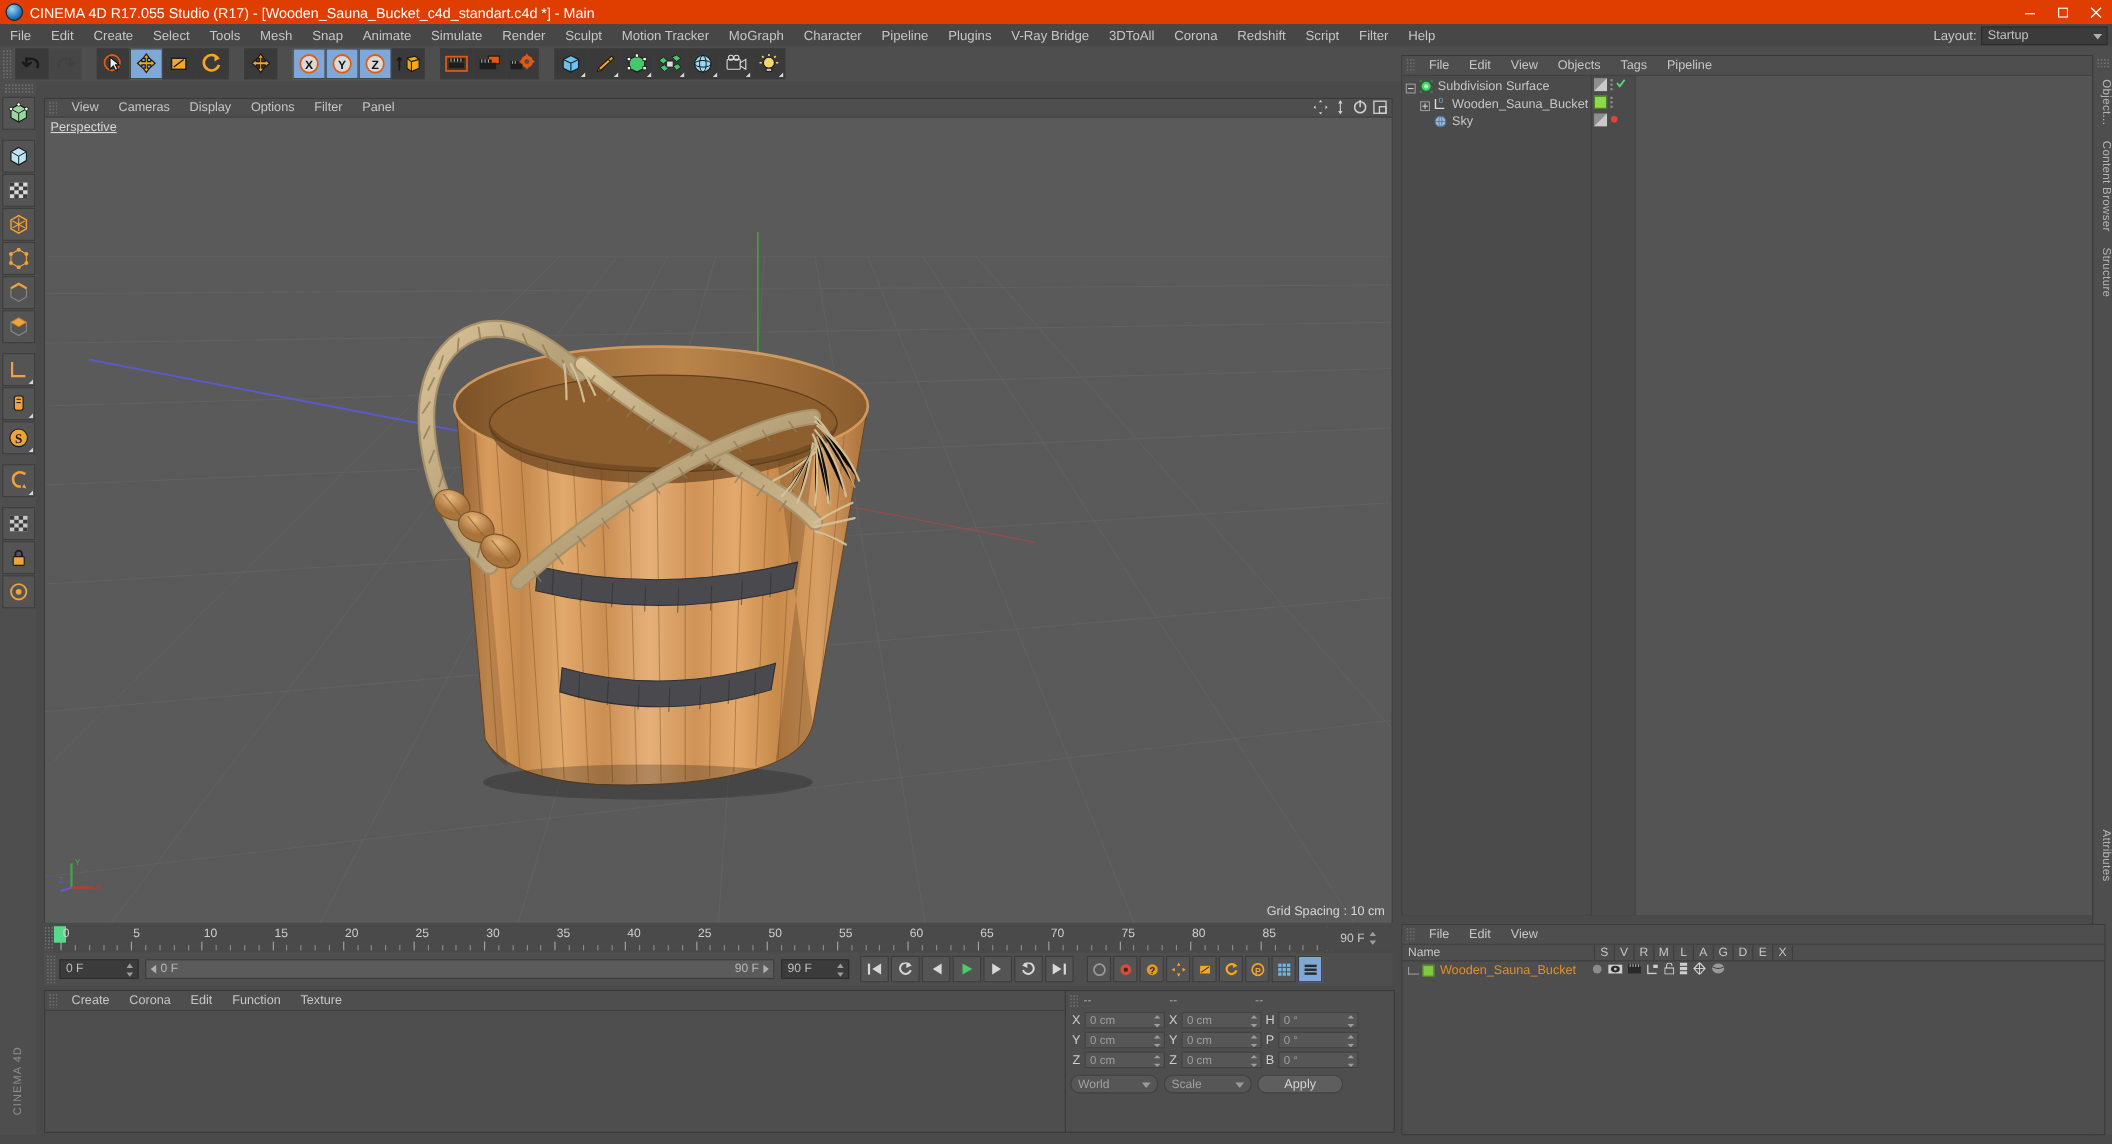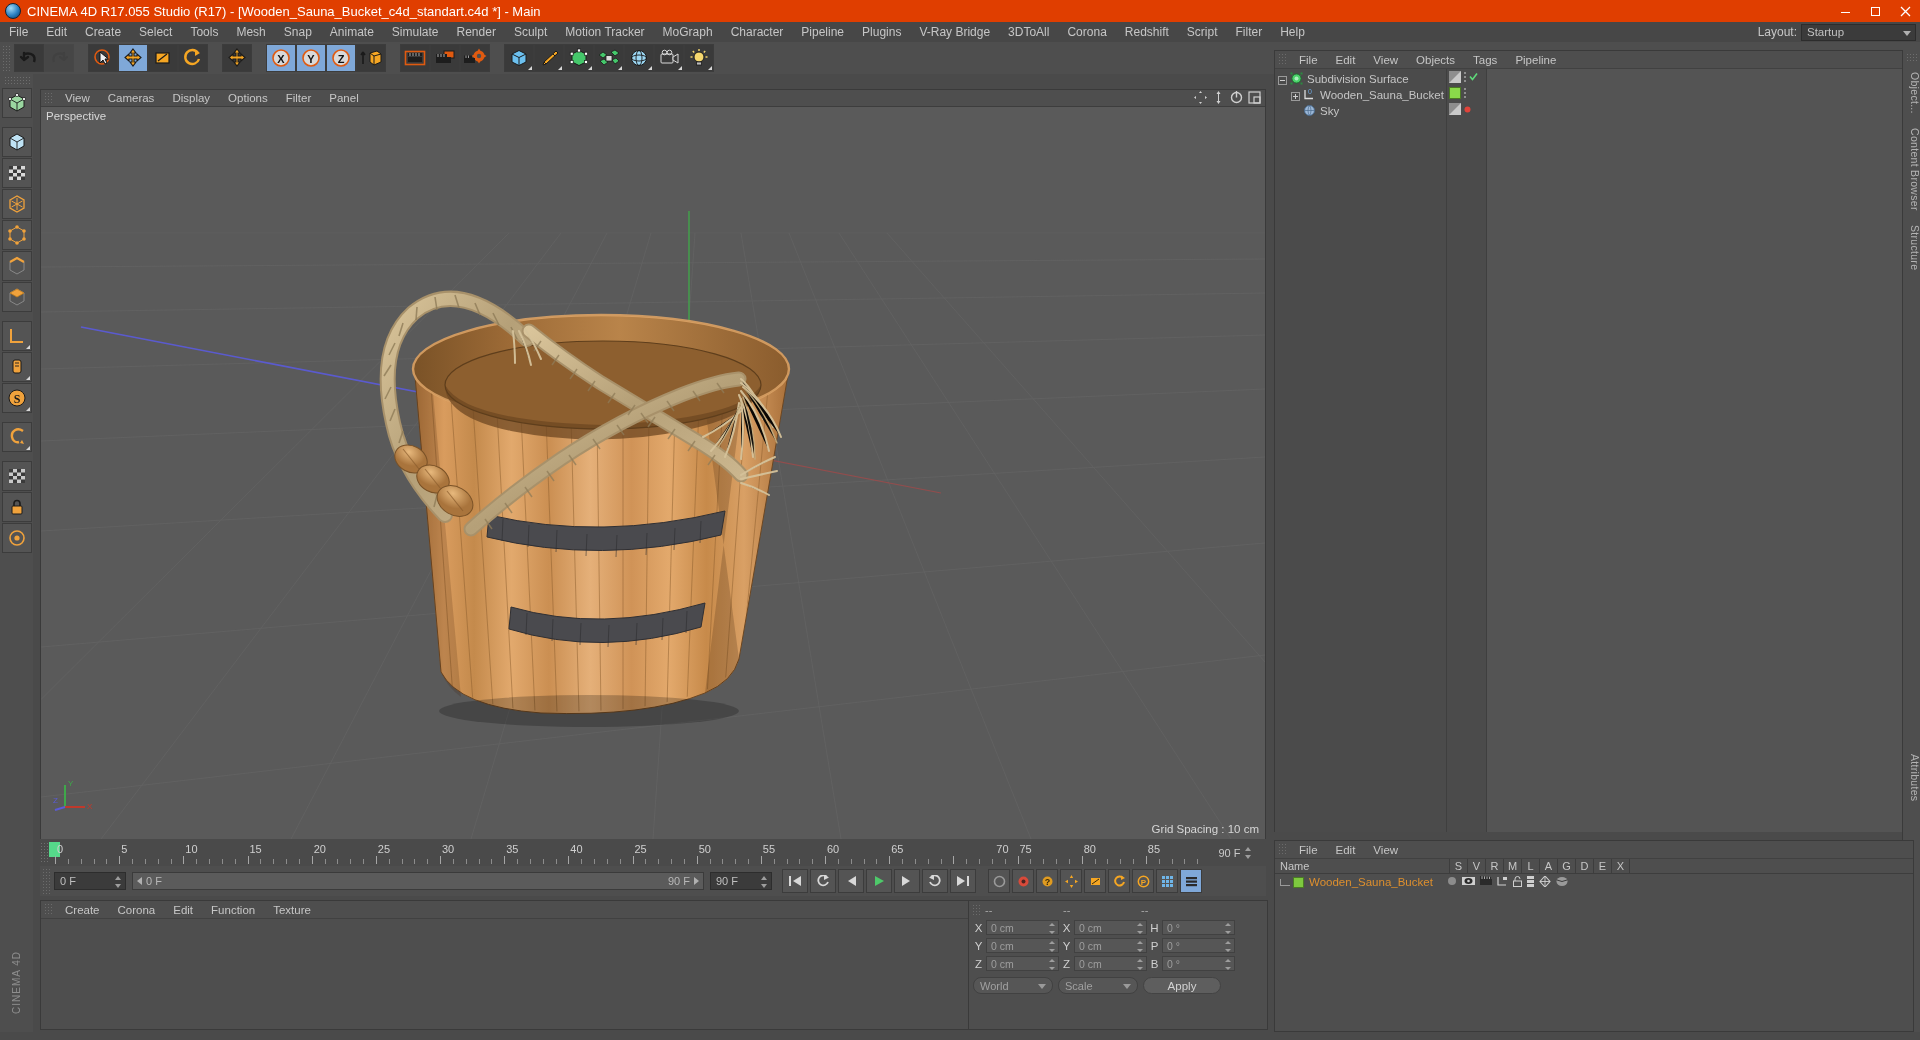--- a/index.html
+++ b/index.html
@@ -120,20 +120,21 @@
     position: absolute; right: 4px; top: 1px; display: flex; gap: 5px; align-items: center;
   }
   .vp-canvas {
     position: relative; width: 100%; height: 732px;
     background: #5a5a5a;
     overflow: hidden;
   }
   .vp-label {
     position: absolute; left: 5px; top: 3px; font-size: 11.5px; color: #d8d8d8;
     z-index: 9;
+    text-decoration: underline;
   }
   .vp-gridspacing {
     position: absolute; right: 6px; bottom: 4px; font-size: 11.5px; color: #d6d6d6; z-index: 9;
   }
   .axis-gizmo { position: absolute; left: 12px; bottom: 28px; z-index: 9; }
 
   
   .objmgr {
     position: absolute; left: 1274px; top: 50px; width: 640px; height: 782px;
     background: #4e4e4e; border: 1px solid #3a3a3a;
@@ -1161,21 +1162,21 @@
         <div class="tl-num" style="left: 264.667px;">20</div>
         <div class="tl-num" style="left: 328.833px;">25</div>
         <div class="tl-num" style="left: 393px;">30</div>
         <div class="tl-num" style="left: 457.167px;">35</div>
         <div class="tl-num" style="left: 521.333px;">40</div>
         <div class="tl-num" style="left: 585.5px;">25</div>
         <div class="tl-num" style="left: 649.667px;">50</div>
         <div class="tl-num" style="left: 713.833px;">55</div>
         <div class="tl-num" style="left: 778px;">60</div>
         <div class="tl-num" style="left: 842.167px;">65</div>
-        <div class="tl-num" style="left: 906.333px; margin-left: 41px;">70</div>
+        <div class="tl-num" style="left: 906.333px;">70</div>
         <div class="tl-num" style="left: 970.5px;">75</div>
         <div class="tl-num" style="left: 1034.67px;">80</div>
         <div class="tl-num" style="left: 1098.83px;">85</div>
         <div class="tl-num" style="left: 1163px;">90</div>
       </div>
     <div class="tl-endfield">
       <span>90 F</span>
       <span class="spin" style="position:static;margin-left:4px">
           <i class="up"></i>
           <i class="dn"></i>

